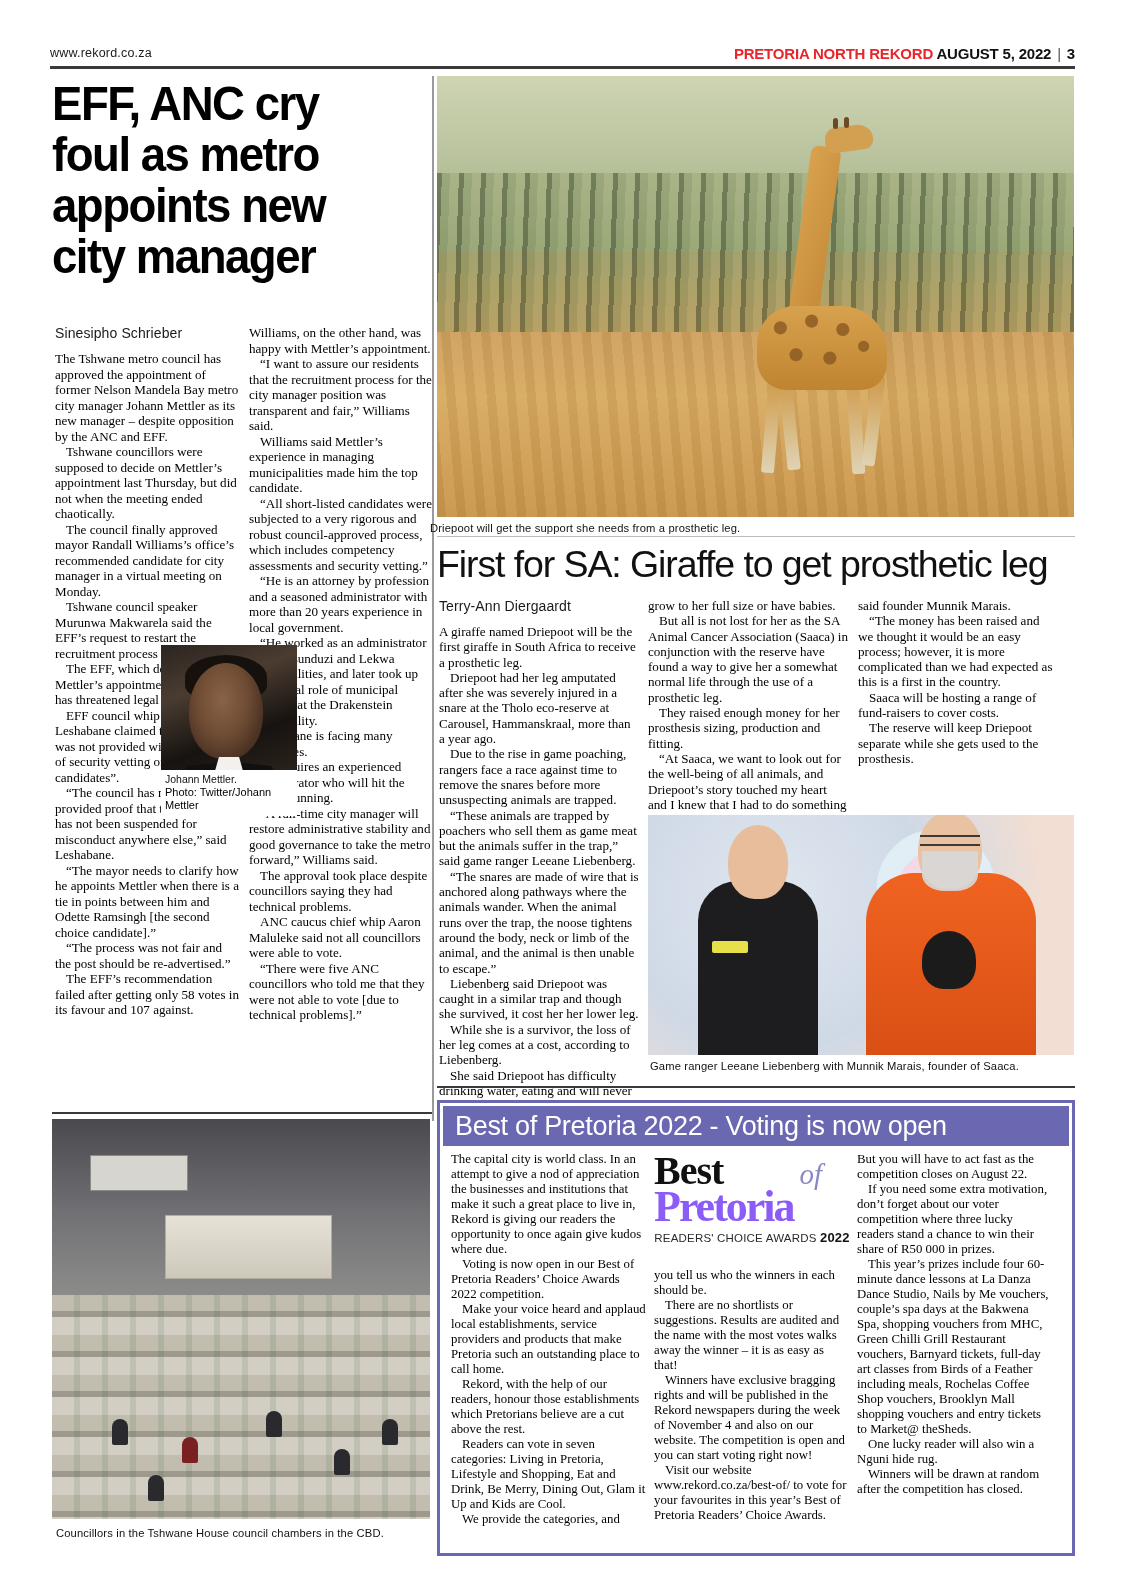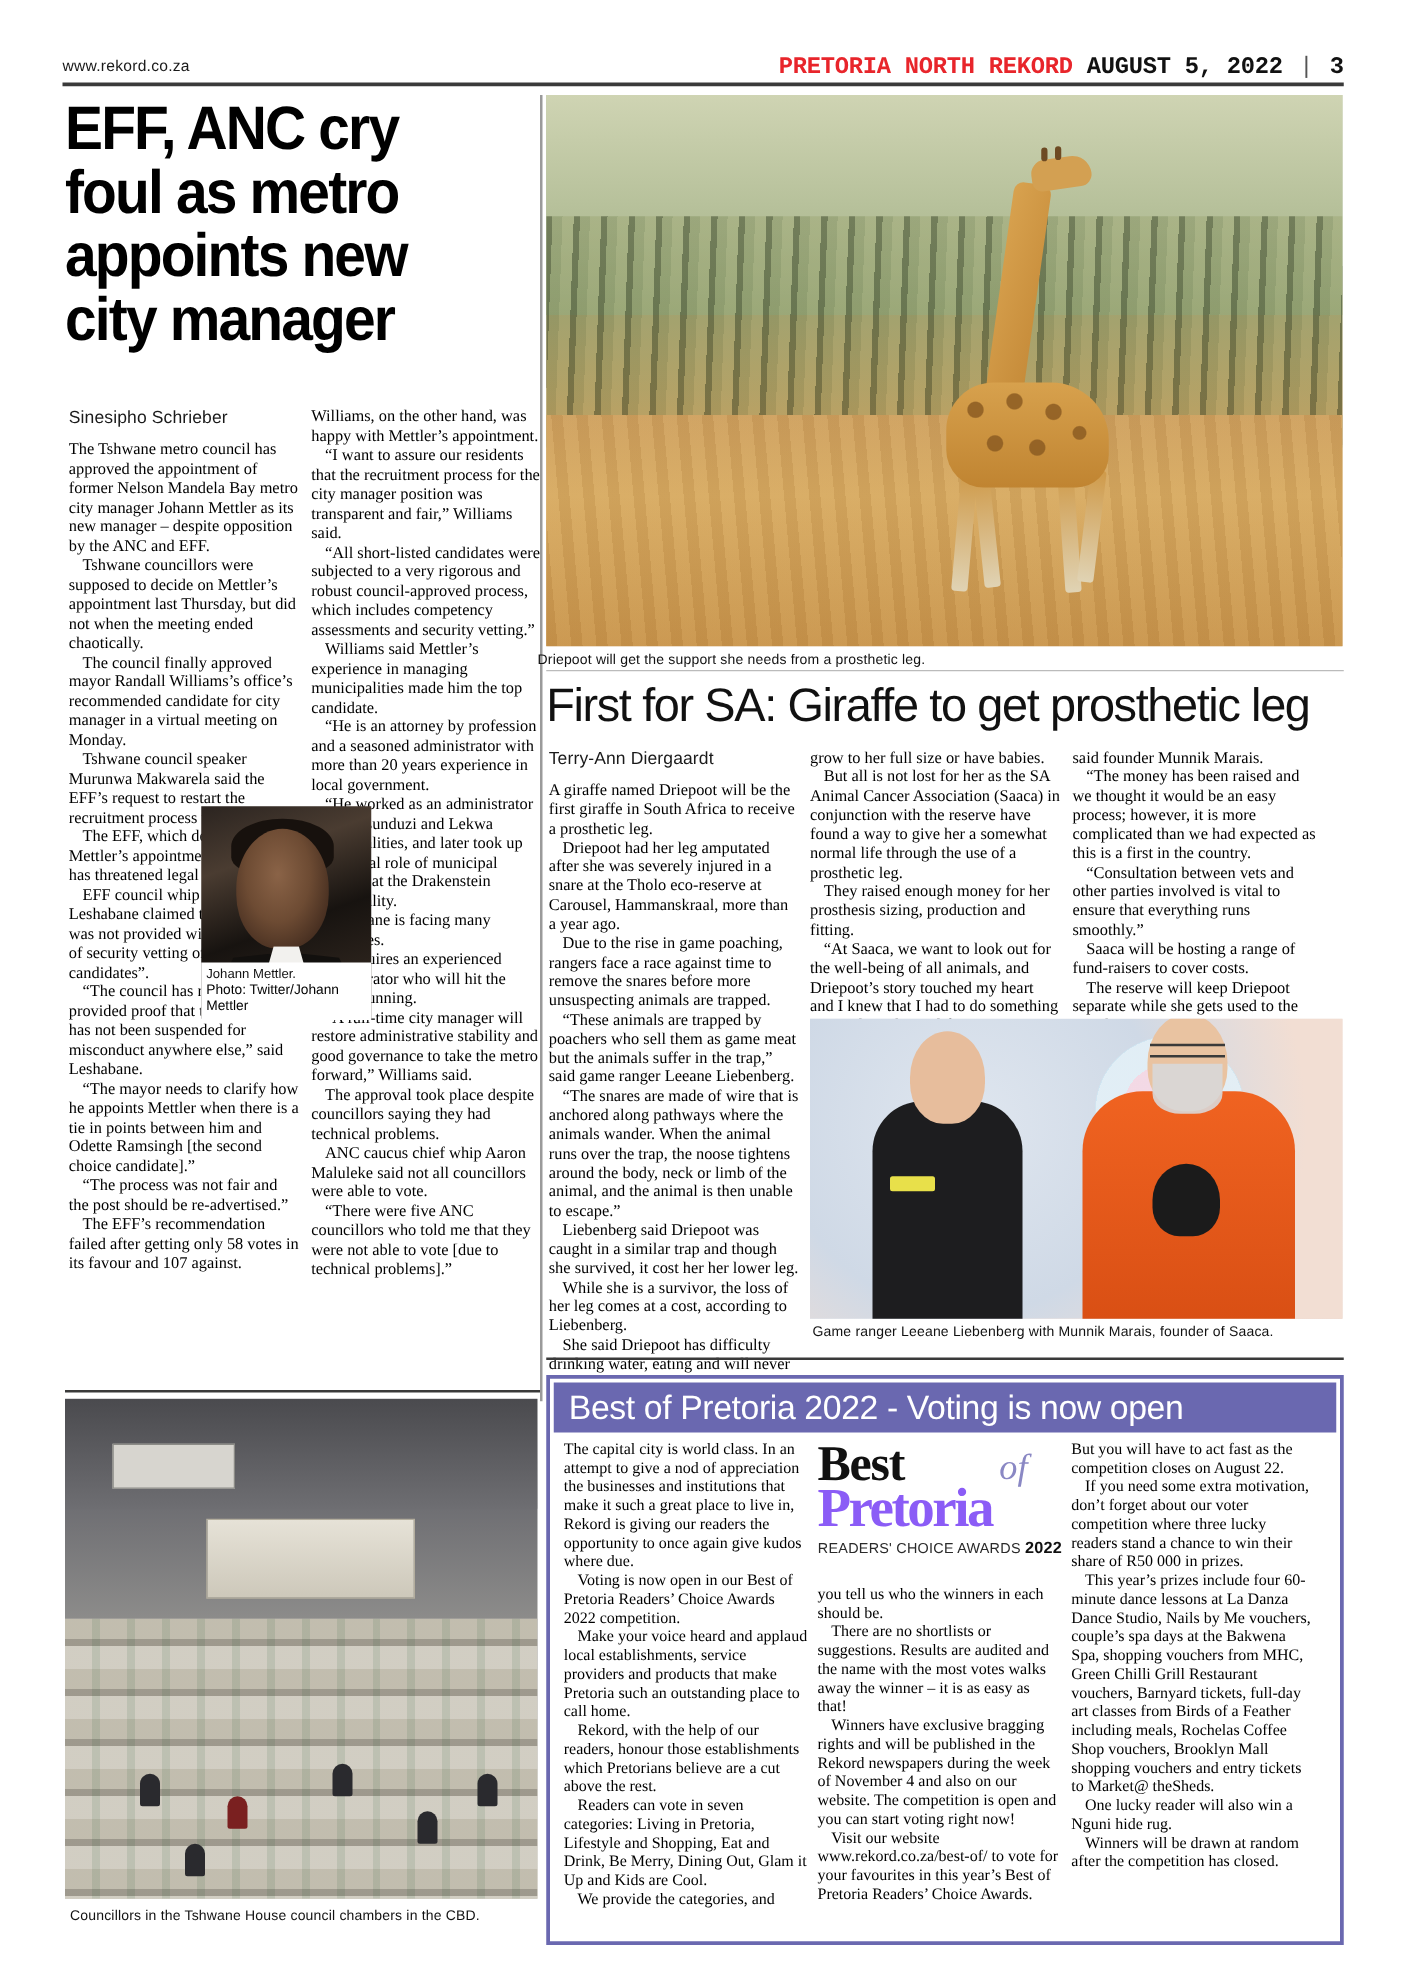--- a/index.html
+++ b/index.html
@@ -24,22 +24,22 @@
     width: 1025px; height: 26px;
     display: flex; align-items: center; justify-content: space-between;
   }
   .masthead-url {
     font-family: "Liberation Sans", sans-serif;
     font-size: 12.5px;
     color: #1a1a1a;
     letter-spacing: 0.2px;
   }
   .masthead-right {
-    font-family: Liberation Mono, monospace;
-    font-size: 19px;
+    font-family: Liberation Sans, sans-serif;
+    font-size: 15px;
     font-weight: bold;
     letter-spacing: -0.2px;
     white-space: nowrap;
   }
   .mh-red { color: #e8252b; }
   .mh-blk { color: #111; }
   .mh-sep { color: #555; font-weight: normal; padding: 0 2px; }
   .rule-top {
     position: absolute;
     left: 50px; top: 66px;
@@ -419,22 +419,22 @@
         <p>“The mayor needs to clarify how he appoints Mettler when there is a tie in points between him and Odette Ramsingh [the second choice candidate].”</p>
         <p>“The process was not fair and the post should be re-advertised.”</p>
         <p>The EFF’s recommendation failed after getting only 58 votes in its favour and 107 against.</p>
       </div>
   </div>
 
   <div class="lead-colB body-col">
     <div>
         <p class="first">Williams, on the other hand, was happy with Mettler’s appointment.</p>
         <p>“I want to assure our residents that the recruitment process for the city manager position was transparent and fair,” Williams said.</p>
+        <p>Williams said Mettler’s experience in managing municipalities made him the top candidate.</p>
         <p>“All short-listed candidates were subjected to a very rigorous and robust council-approved process, which includes competency assessments and security vetting.”</p>
-        <p>Williams said Mettler’s experience in managing municipalities made him the top candidate.</p>
         <p>“He is an attorney by profession and a seasoned administrator with more than 20 years experience in local government.</p>
         <p>“He worked as an administrator at the Msunduzi and Lekwa municipalities, and later took up the critical role of municipal manager at the Drakenstein municipality.</p>
         <p>“Tshwane is facing many challenges.</p>
         <p>“It requires an experienced administrator who will hit the ground running.</p>
         <p>“A full-time city manager will restore administrative stability and good governance to take the metro forward,” Williams said.</p>
         <p>The approval took place despite councillors saying they had technical problems.</p>
         <p>ANC caucus chief whip Aaron Maluleke said not all councillors were able to vote.</p>
         <p>“There were five ANC councillors who told me that they were not able to vote [due to technical problems].”</p>
       </div>
   </div>
@@ -491,21 +491,20 @@
         <p class="first">grow to her full size or have babies.</p>
         <p>But all is not lost for her as the SA Animal Cancer Association (Saaca) in conjunction with the reserve have found a way to give her a somewhat normal life through the use of a prosthetic leg.</p>
         <p>They raised enough money for her prosthesis sizing, production and fitting.</p>
         <p>“At Saaca, we want to look out for the well-being of all animals, and Driepoot’s story touched my heart and I knew that I had to do something to give her a better life,”</p>
       </div>
   </div>
   <div class="g-col g-c3 body-col">
     <div>
         <p class="first">said founder Munnik Marais.</p>
         <p>“The money has been raised and we thought it would be an easy process; however, it is more complicated than we had expected as this is a first in the country.</p>
-        <p>“Consultation between vets and other parties involved is vital to ensure that everything runs smoothly.”</p>
         <p>Saaca will be hosting a range of fund-raisers to cover costs.</p>
         <p>The reserve will keep Driepoot separate while she gets used to the prosthesis.</p>
       </div>
   </div>
 
   <div class="ranger-photo">
     <div class="rp-wall"></div>
     <div class="rp-sign"></div>
     <div class="rp-woman">
       <div class="hair"></div>

